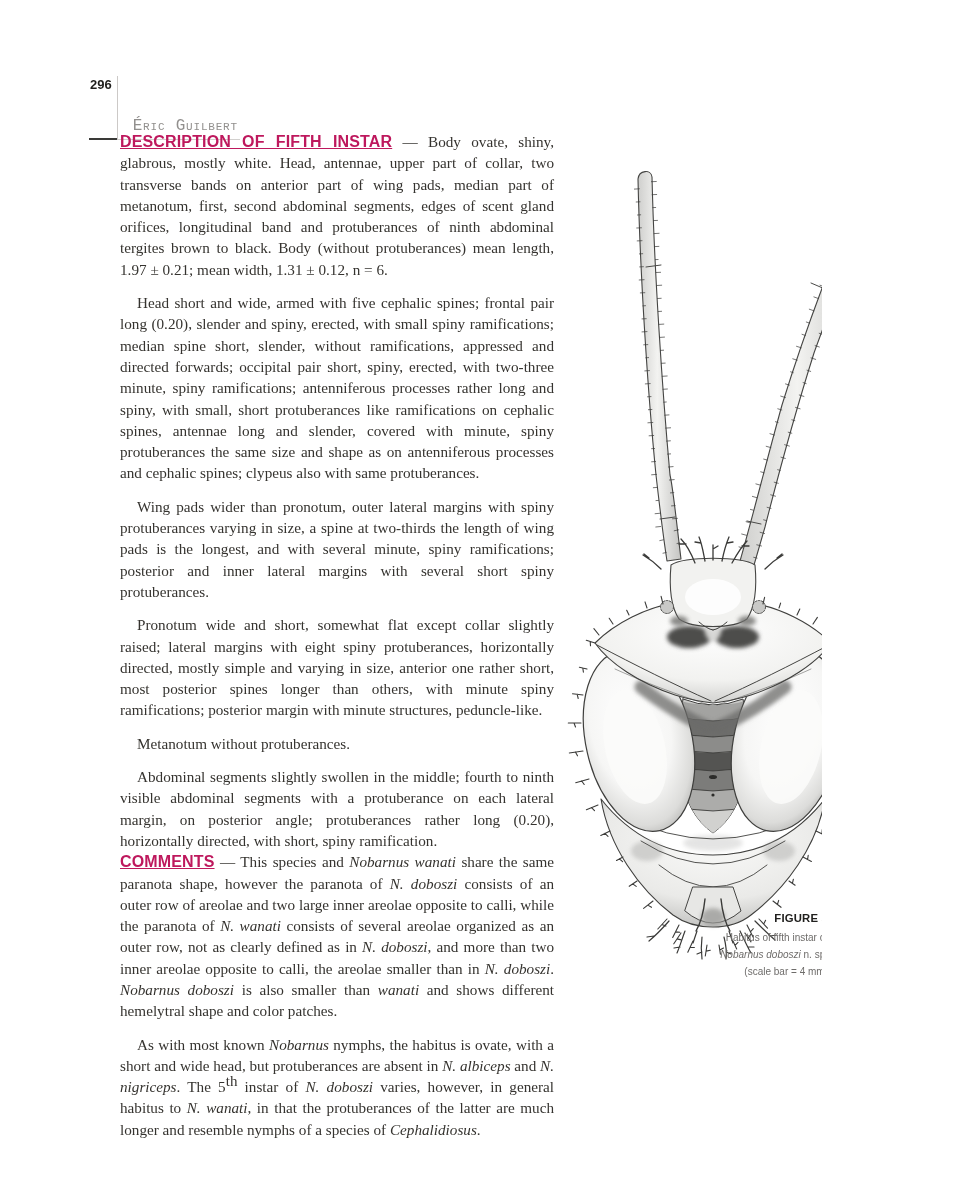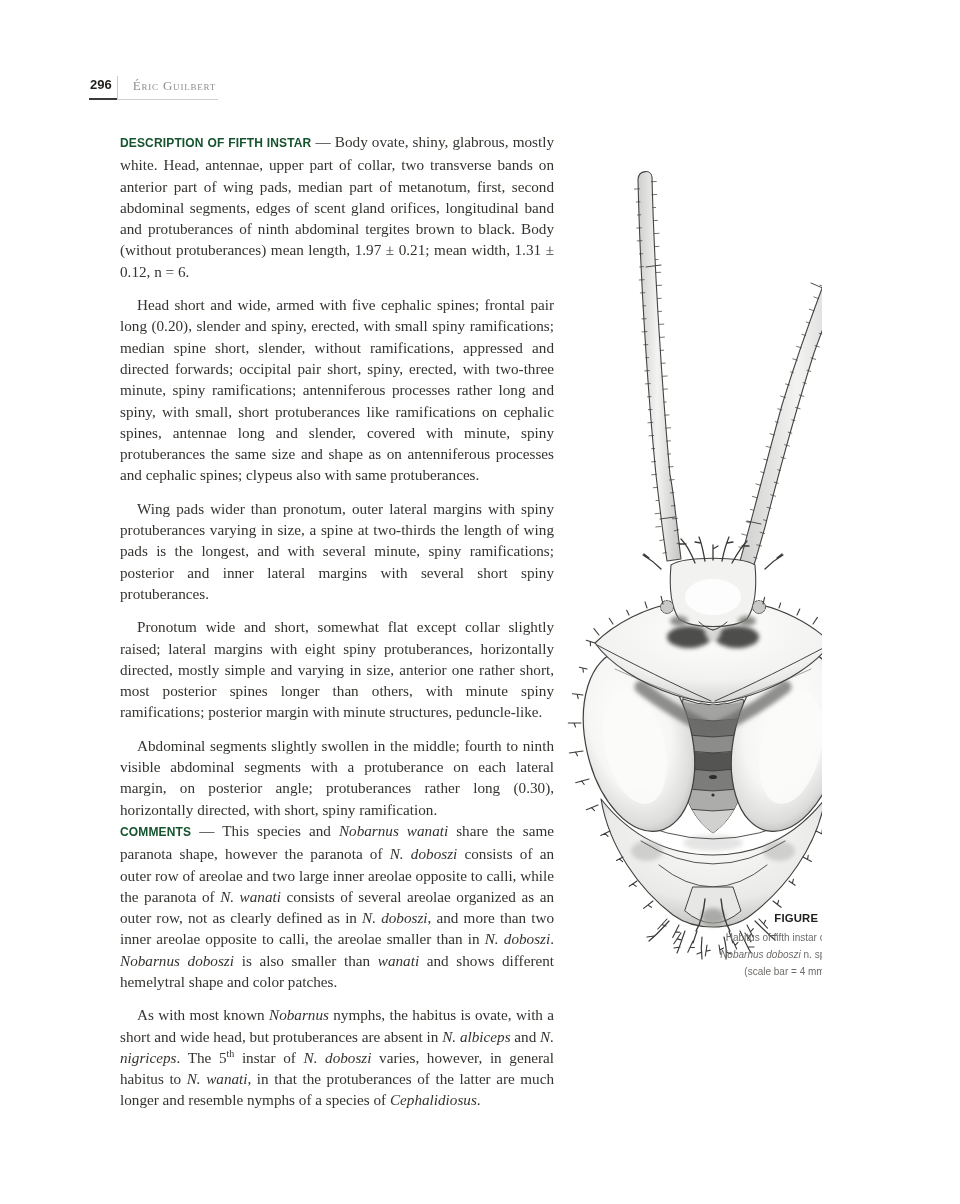--- a/index.html
+++ b/index.html
@@ -4,33 +4,33 @@
 <style>
   html,body{margin:0;padding:0;background:#ffffff;}
   .page{position:relative;width:822px;height:1204px;background:#fff;overflow:hidden;
         font-family:"Liberation Serif",serif;}
 
   
   .running-head{position:absolute;left:89px;top:76px;display:flex;align-items:stretch;}
   .rh-num{font-family:"Liberation Sans",sans-serif;font-weight:700;font-size:13px;
           color:#1f1e1c;line-height:15px;padding:1px 5px 6px 1px;border-bottom:2px solid #3a3a38;}
   .rh-rule{width:1px;background:#ccc9c7;}
-  .rh-author{font-family:Liberation Serif, serif;font-variant:small-caps;letter-spacing:.8px;
-             font-size:13px;color:#918f8d;line-height:14px;padding:3px 2px 6px 15px;
-             border-bottom:1px solid #d2d0ce;}
+  .rh-author{font-family:Liberation Mono, monospace;font-variant:small-caps;letter-spacing:.8px;
+             font-size:16px;color:#918f8d;line-height:14px;padding:3px 2px 6px 15px;
+             border-bottom:1px solid #d2d0ce;margin-top:40px;}
 
   
   .article{position:absolute;left:120px;top:131px;width:434px;font-size:15.2px;
            line-height:21.3px;color:#35332f;text-align:justify;}
   .article p{margin:0;}
   .article p.indent{text-indent:17px;margin-top:12px;}
   .article p.gap{}
-  .article .ph{font-family:"Liberation Sans",sans-serif;font-weight:700;font-size:12px;
-               color:#14532d;letter-spacing:.15px;}
-  .article sup{font-size:10px;vertical-align:super;line-height:0;}
+  .article .ph{font-family:"Liberation Sans",sans-serif;font-weight:700;font-size:16px;
+               color:#be185d;letter-spacing:.15px;text-decoration:underline;}
+  .article sup{font-size:15px;vertical-align:super;line-height:0;}
   .article i, .caption i{font-style:italic;}
 
   
   .figure{position:absolute;left:555px;top:135px;width:400px;height:830px;}
   .caption{position:absolute;left:555px;top:912px;width:273px;text-align:right;
            font-family:"Liberation Sans",sans-serif;}
   .caption .flabel{font-weight:700;font-size:11.3px;color:#21201e;letter-spacing:.2px;
                    margin:0 0 6px 0;}
   .caption .cline{font-size:10px;color:#6e6c6a;line-height:16.8px;}
 </style>
@@ -43,21 +43,22 @@
     <span class="rh-num">296</span>
     <span class="rh-rule"></span>
     <span class="rh-author">Éric Guilbert</span>
   </div>
 
   <div class="article" id="article">
       <p><span class="ph">DESCRIPTION OF FIFTH INSTAR</span> — <span>Body ovate, shiny, glabrous, mostly white. Head, antennae, upper part of collar, two transverse bands on anterior part of wing pads, median part of metanotum, first, second abdominal segments, edges of scent gland orifices, longitudinal band and protuberances of ninth abdominal tergites brown to black. Body (without protuberances) mean length, 1.97 ± 0.21; mean width, 1.31 ± 0.12, n = 6.</span></p>
       <p class="indent"><span>Head short and wide, armed with five cephalic spines; frontal pair long (0.20), slender and spiny, erected, with small spiny ramifications; median spine short, slender, without ramifications, appressed and directed forwards; occipital pair short, spiny, erected, with two-three minute, spiny ramifications; antenniferous processes rather long and spiny, with small, short protuberances like ramifications on cephalic spines, antennae long and slender, covered with minute, spiny protuberances the same size and shape as on antenniferous processes and cephalic spines; clypeus also with same protuberances.</span></p>
       <p class="indent"><span>Wing pads wider than pronotum, outer lateral margins with spiny protuberances varying in size, a spine at two-thirds the length of wing pads is the longest, and with several minute, spiny ramifications; posterior and inner lateral margins with several short spiny protuberances.</span></p>
       <p class="indent"><span>Pronotum wide and short, somewhat flat except collar slightly raised; lateral margins with eight spiny protuberances, horizontally directed, mostly simple and varying in size, anterior one rather short, most posterior spines longer than others, with minute spiny ramifications; posterior margin with minute structures, peduncle-like.</span></p>
-      <p class="indent"><span>Abdominal segments slightly swollen in the middle; fourth to ninth visible abdominal segments with a protuberance on each lateral margin, on posterior angle; protuberances rather long (0.30), horizontally directed, with short, spiny ramification.</span></p>
+      <p class="indent"><span>Metanotum without protuberances.</span></p>
+      <p class="indent"><span>Abdominal segments slightly swollen in the middle; fourth to ninth visible abdominal segments with a protuberance on each lateral margin, on posterior angle; protuberances rather long (0.20), horizontally directed, with short, spiny ramification.</span></p>
       <p class="gap"><span class="ph">COMMENTS</span> — <span>This species and </span><i>Nobarnus wanati</i><span> share the same paranota shape, however the paranota of </span><i>N. doboszi</i><span> consists of an outer row of areolae and two large inner areolae opposite to calli, while the paranota of </span><i>N. wanati</i><span> consists of several areolae organized as an outer row, not as clearly defined as in </span><i>N. doboszi</i><span>, and more than two inner areolae opposite to calli, the areolae smaller than in </span><i>N. doboszi</i><span>. </span><i>Nobarnus doboszi</i><span> is also smaller than </span><i>wanati</i><span> and shows different hemelytral shape and color patches.</span></p>
       <p class="indent"><span>As with most known </span><i>Nobarnus</i><span> nymphs, the habitus is ovate, with a short and wide head, but protuberances are absent in </span><i>N. albiceps</i><span> and </span><i>N. nigriceps</i><span>. The 5</span><sup>th</sup><span> instar of </span><i>N. doboszi</i><span> varies, however, in general habitus to </span><i>N. wanati</i><span>, in that the protuberances of the latter are much longer and resemble nymphs of a species of </span><i>Cephalidiosus</i><span>.</span></p>
     </div>
 
   <div class="figure">
     <svg width="400" height="830" viewBox="0 0 400 830">
       <defs>
         <radialGradient id="gWing" cx="45%" cy="40%" r="68%">
           <stop offset="0%" stop-color="#ffffff"></stop>
             <stop offset="55%" stop-color="#f6f6f5"></stop>

